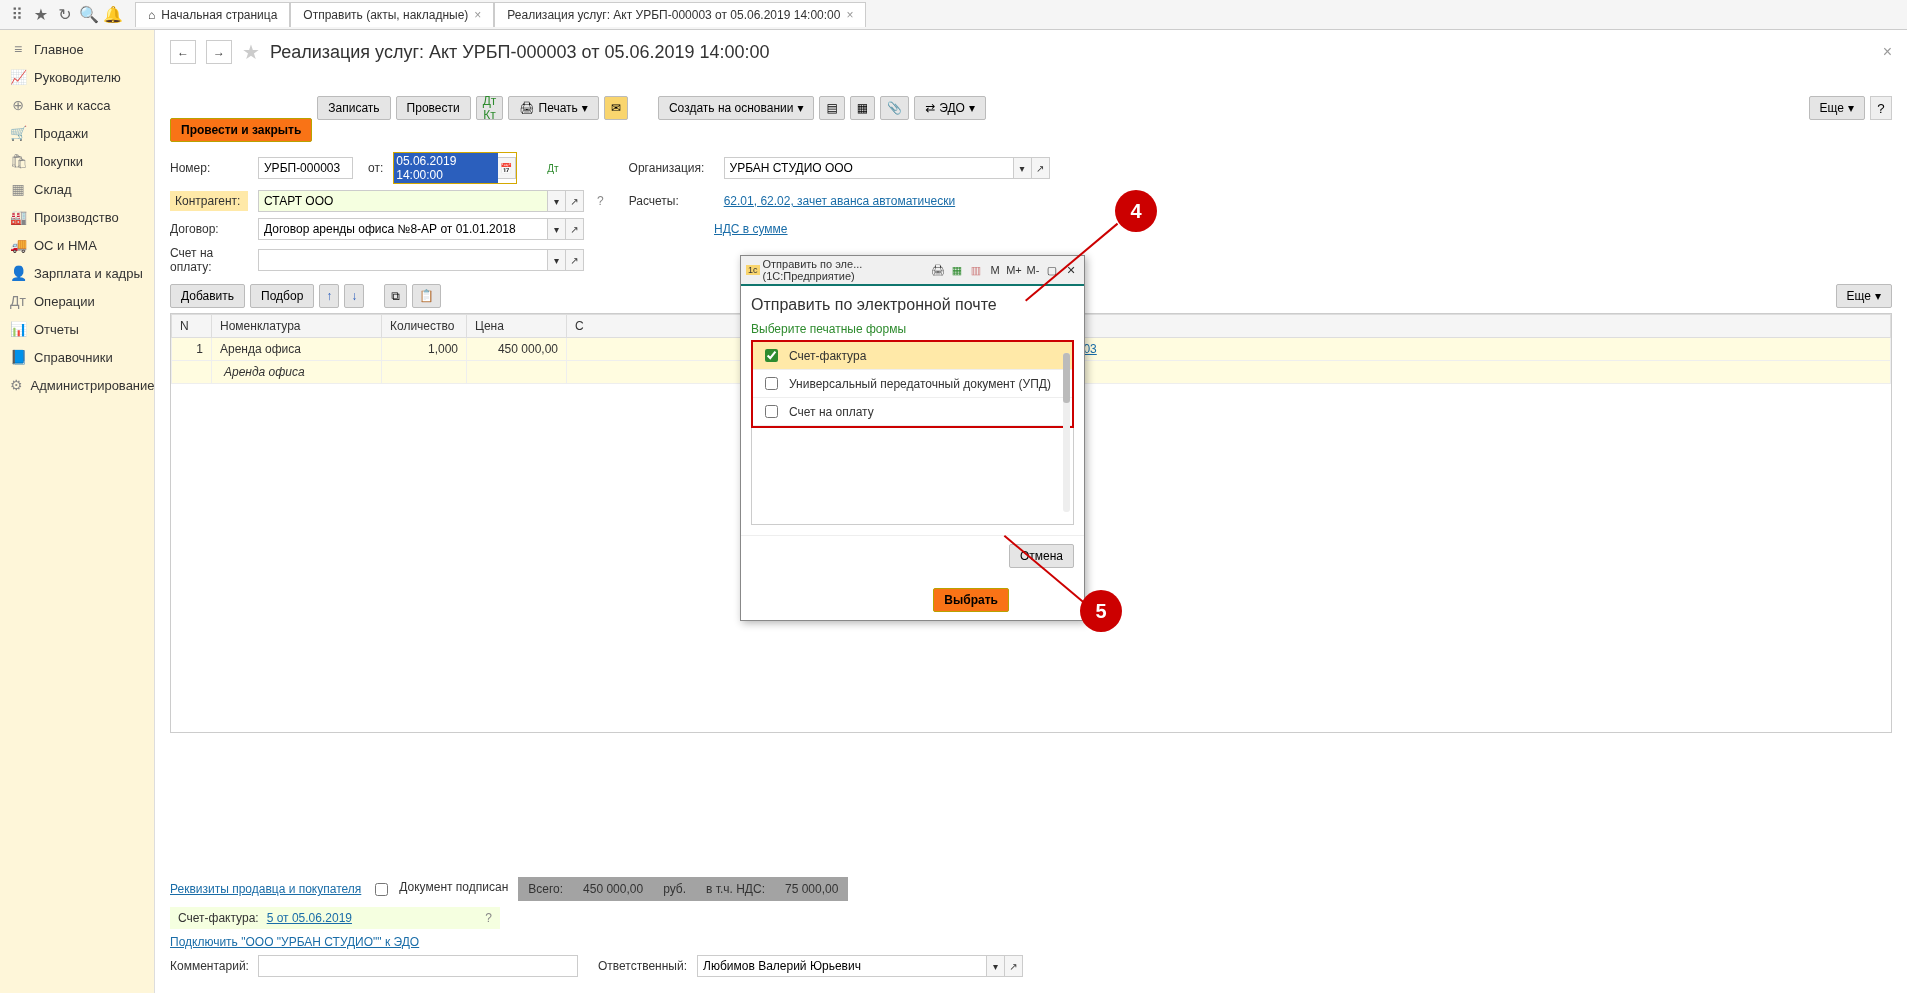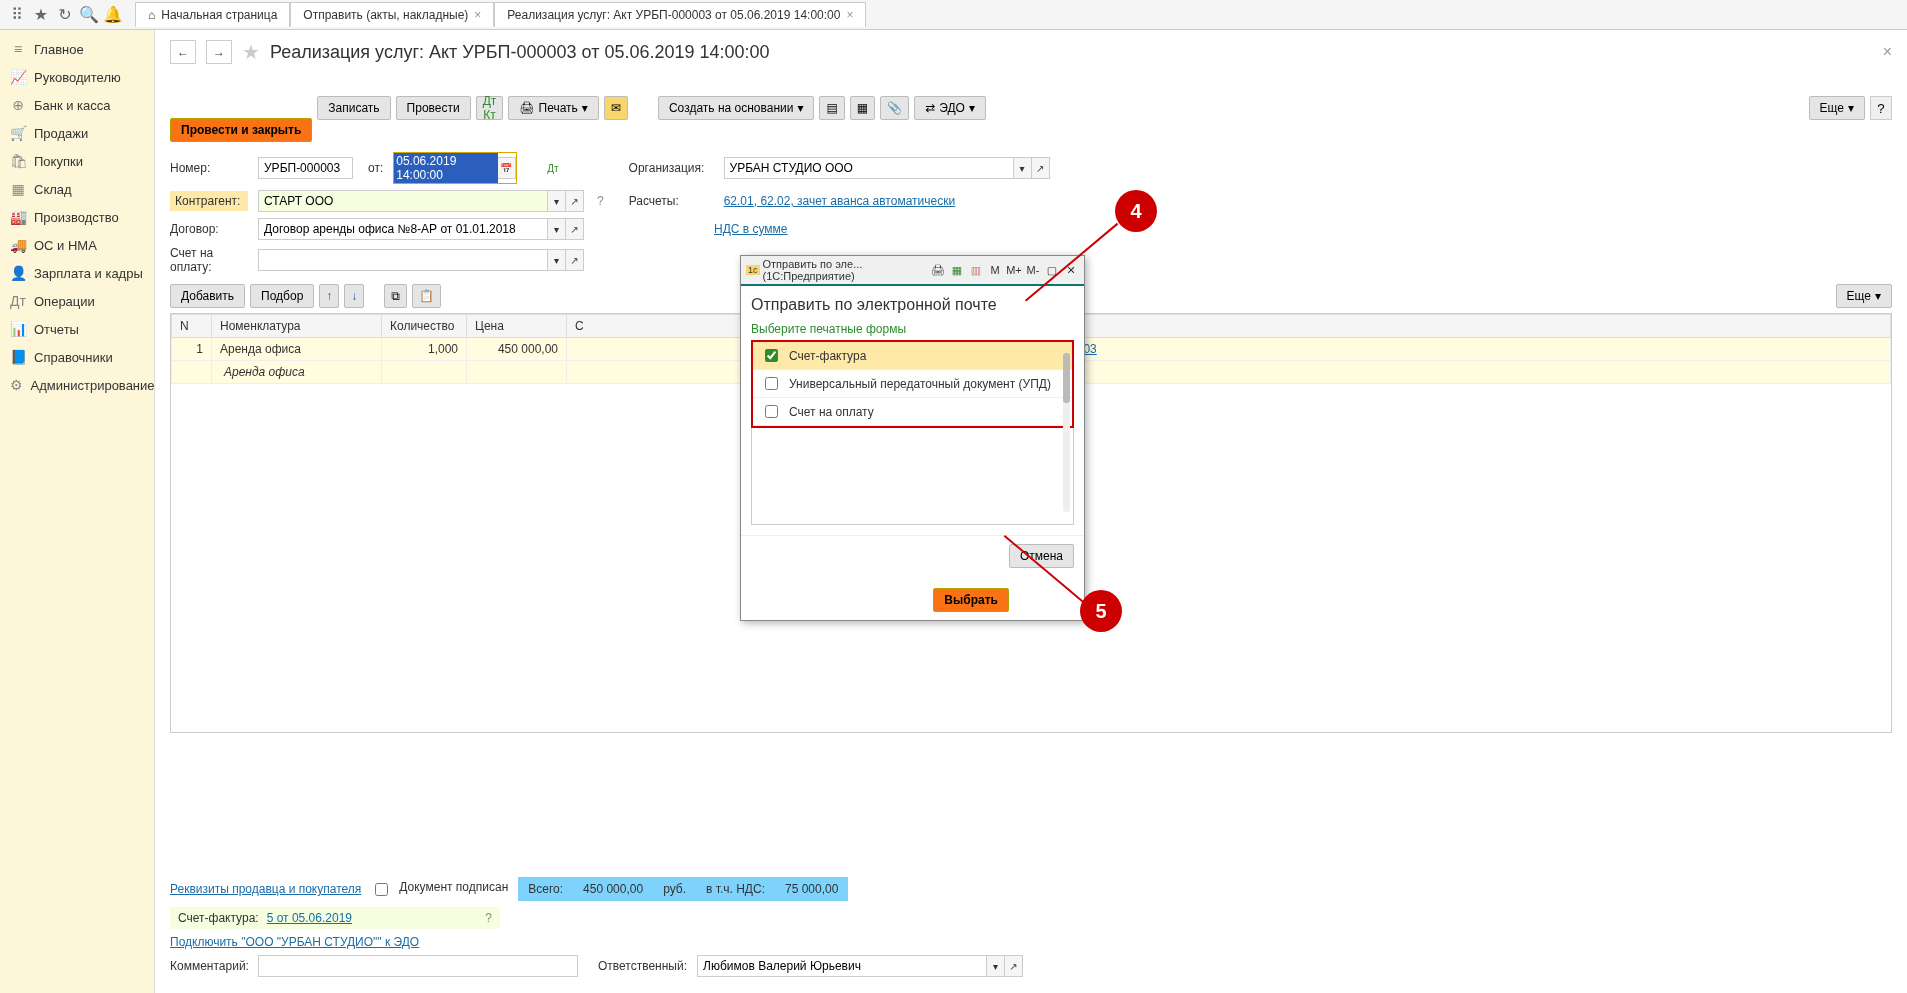--- a/index.html
+++ b/index.html
@@ -31,21 +31,21 @@
 .input-group { display: flex; align-items: center; }
 .input-group .input-btn { width: 18px; height: 22px; border: 1px solid #ccc; border-left: none; background: #f5f5f5; display: flex; align-items: center; justify-content: center; cursor: pointer; font-size: 10px; }
 .link { color: #1a6da8; text-decoration: underline; cursor: pointer; }
 .table-toolbar { display: flex; align-items: center; gap: 5px; margin: 10px 0 0 0; }
 .table-container { border: 1px solid #ccc; margin-top: 5px; }
 .data-table { width: 100%; border-collapse: collapse; }
 .data-table th { background: #f5f5f5; border: 1px solid #ddd; padding: 4px 8px; text-align: left; font-weight: normal; font-size: 12px; }
 .data-table td { border: 1px solid #eee; padding: 4px 8px; font-size: 12px; }
 .data-table tr.row1 { background: #fffce0; }
 .footer-area { position: absolute; bottom: 10px; left: 15px; right: 15px; }
-.totals { float: right; background: #7dd3fc; padding: 5px 10px; display: flex; gap: 20px; font-size: 12px; }
+.totals { float: right; background: #a3a3a3; padding: 5px 10px; display: flex; gap: 20px; font-size: 12px; }
 .modal { position: absolute; left: 585px; top: 225px; width: 345px; background: #fff; border: 1px solid #888; box-shadow: 2px 2px 8px rgba(0,0,0,0.3); z-index: 100; }
 .modal-titlebar { background: #f0f0f0; border-bottom: 2px solid #0f766e; padding: 2px 5px; display: flex; align-items: center; gap: 3px; font-size: 11px; }
 .modal-titlebar .mt-icon { width: 16px; height: 16px; display: flex; align-items: center; justify-content: center; font-size: 11px; }
 .modal-body { padding: 10px; }
 .modal-heading { font-size: 16px; margin-bottom: 8px; }
 .modal-subheading { color: #2e8b2e; font-size: 12px; margin-bottom: 4px; }
 .checklist { border: 2px solid #c00; padding: 0; }
 .check-item { padding: 4px 8px; display: flex; align-items: center; gap: 8px; border-bottom: 1px solid #eee; }
 .check-item.selected { background: #ffe9a8; }
 .check-item input[type=checkbox] { accent-color: #2e8b2e; }

